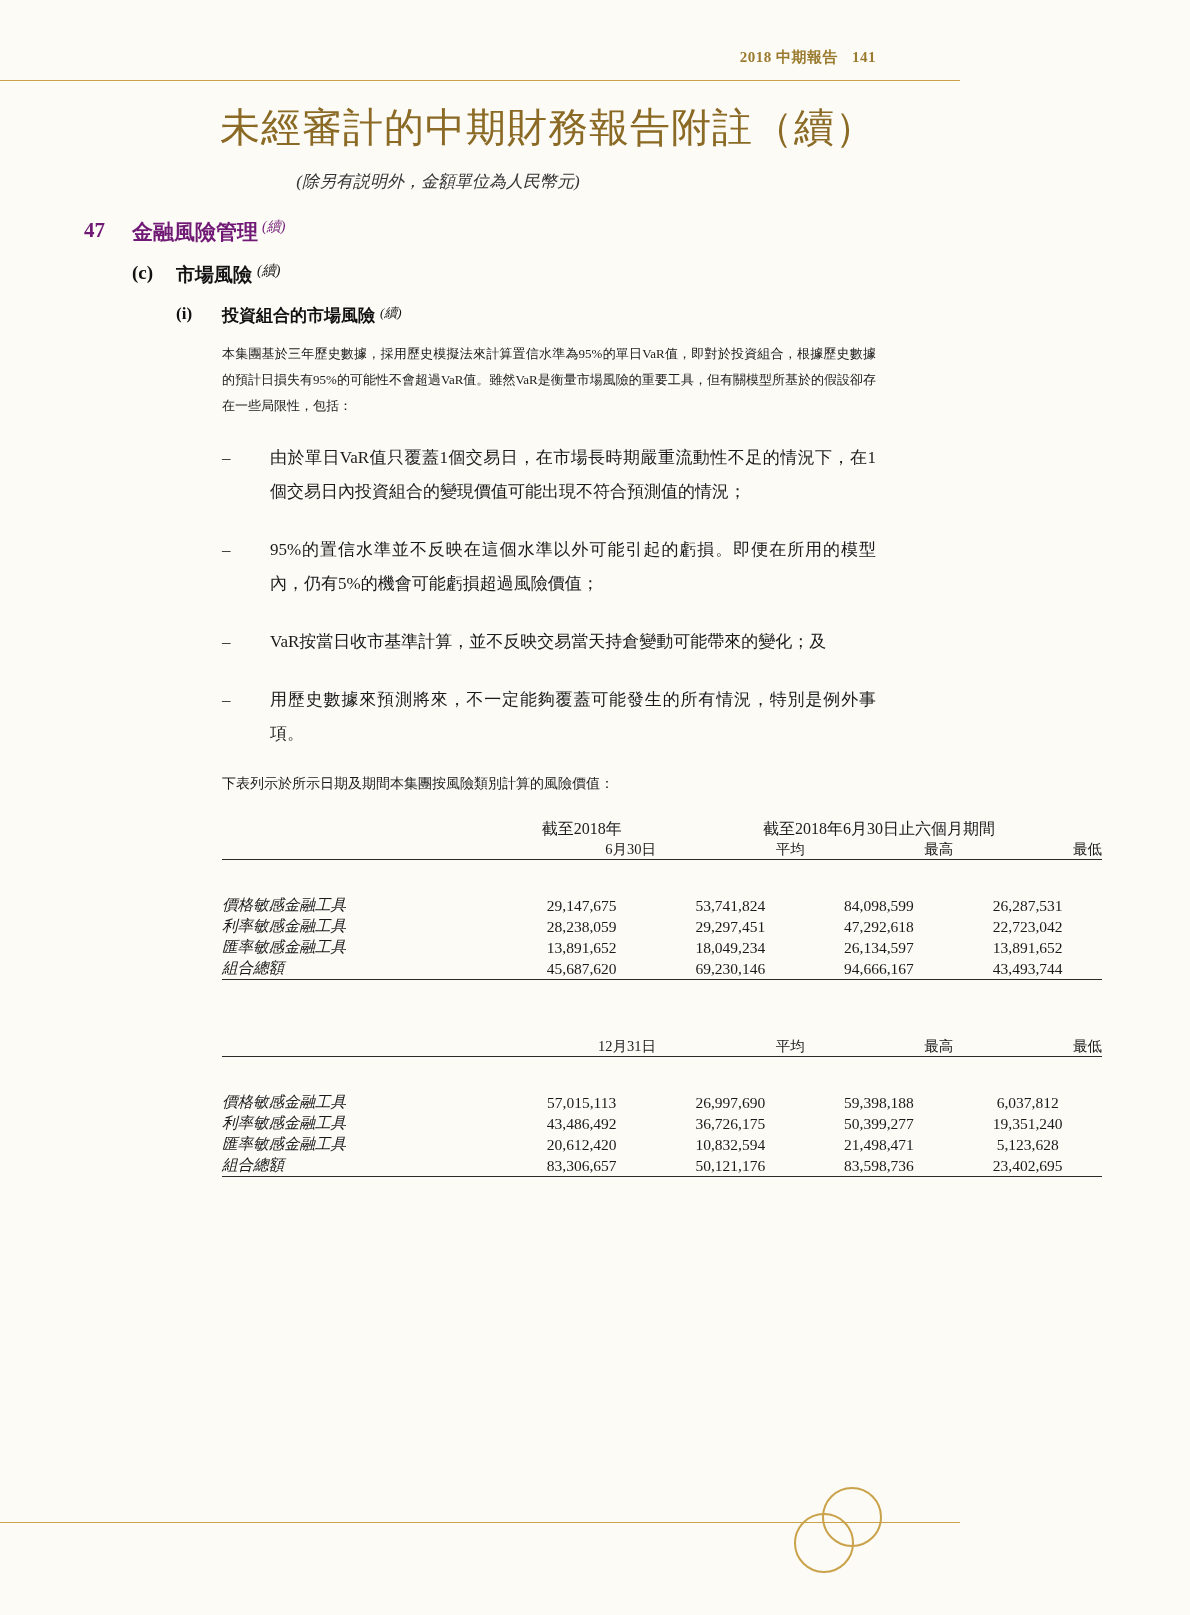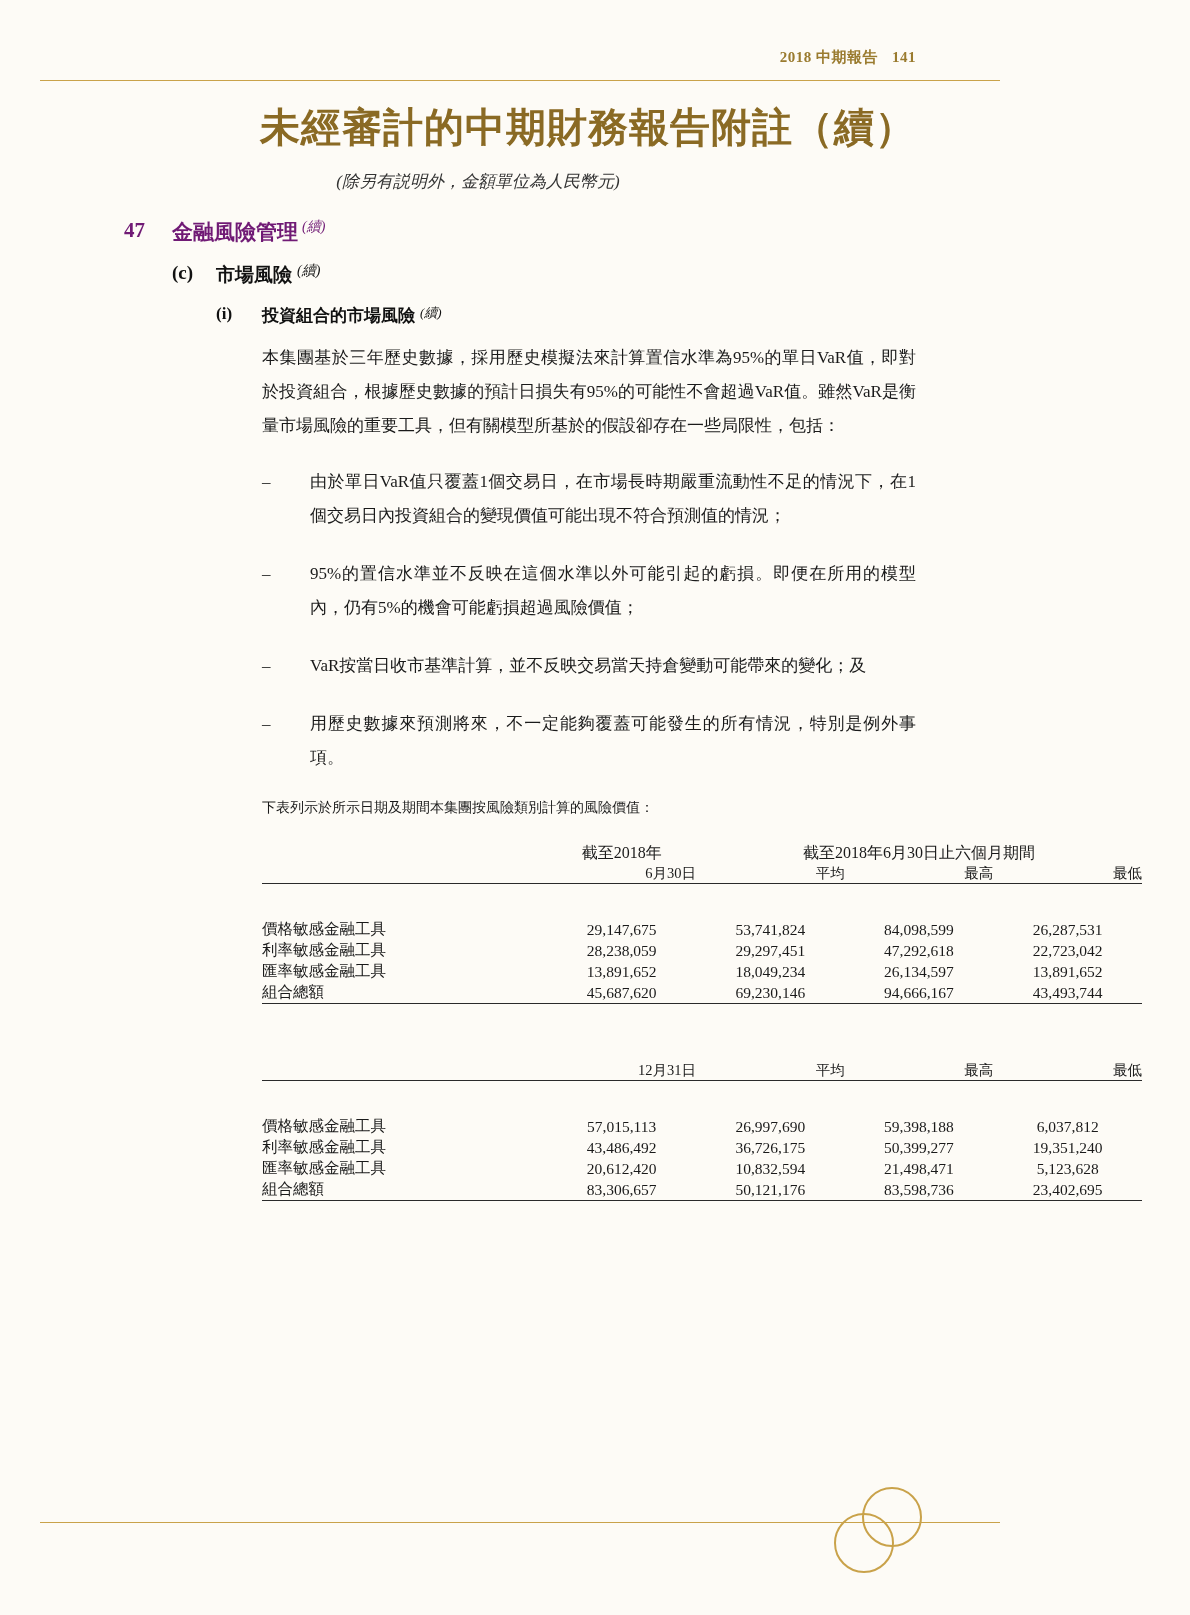--- a/index.html
+++ b/index.html
@@ -13,21 +13,20 @@
     font-family: "Liberation Serif", "DejaVu Serif", serif;
     color: #1a1a1a;
     position: relative;
     overflow: hidden;
   }
   .page {
     position: relative;
     width: 960px;
     height: 1615px;
     box-sizing: border-box;
-    margin-left: 40px;
   }
   
   .top-rule {
     position: absolute;
     left: 0;
     right: 0;
     top: 80px;
     height: 1px;
     background: #c9a24a;
   }
@@ -51,21 +50,21 @@
   .header-right .pg {
     margin-left: 14px;
   }
   .doc-title {
     position: absolute;
     top: 100px;
     left: 0;
     right: 84px;
     text-align: right;
     font-size: 40px;
-    font-weight: bold;
+    font-weight: normal;
     color: #8a6a24;
     letter-spacing: 1px;
   }
   .doc-subtitle {
     position: absolute;
     top: 170px;
     left: 0;
     right: 84px;
     text-align: center;
     font-size: 17px;
@@ -124,21 +123,21 @@
     flex: none;
   }
   .lvl3 .cont-mark {
     font-size: 13px;
     font-style: italic;
     font-weight: normal;
     margin-left: 5px;
   }
   .body-text {
     margin-left: 138px;
-    font-size: 17px;
+    font-size: 13px;
     line-height: 2.0;
     text-align: justify;
     text-justify: inter-ideograph;
   }
   .bullets {
     margin-left: 138px;
     margin-top: 22px;
   }
   .bullet {
     display: flex;
@@ -200,20 +199,21 @@
     height: 34px;
   }
   .datarow td {
     font-size: 15.5px;
     padding: 7px 0;
     text-align: center;
   }
   .datarow td.name {
     text-align: left;
     font-size: 15.5px;
+    font-style: italic;
   }
   .endruleRow td {
     border-top: 1.2px solid #2a2a2a;
     height: 1px;
     padding: 0;
     font-size: 0;
     line-height: 0;
   }
   .tbl-gap {
     height: 56px;

